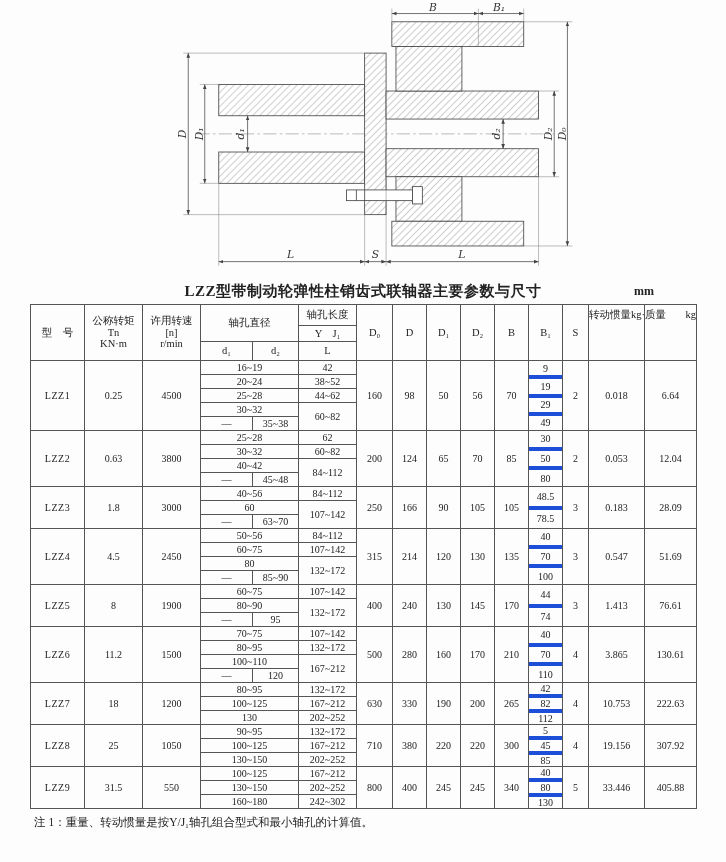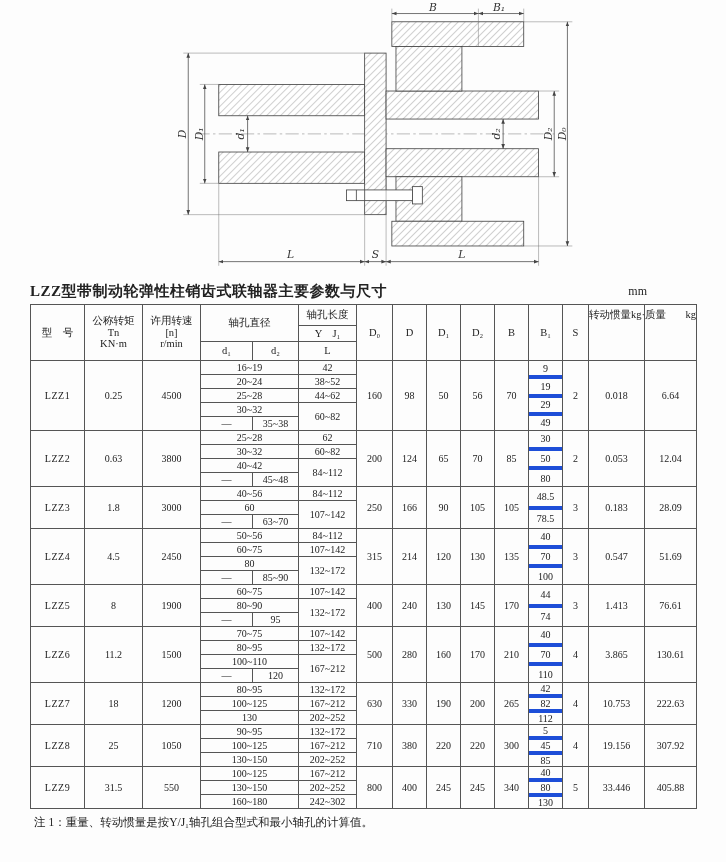--- a/index.html
+++ b/index.html
@@ -1,21 +1,21 @@
 <!DOCTYPE html>
 <html><head>
 <meta charset="utf-8">
 <style>
   html,body{margin:0;padding:0;background:#fdfdfd;width:726px;color:#222;
     font-family:"Liberation Serif","DejaVu Serif",serif;}
   .fig{width:726px;text-align:center;margin-top:2px;}
   .fig svg{display:inline-block;}
-  .titlebar{position:relative;width:666px;margin:4px 0 3px 30px;}
+  .titlebar{position:relative;width:666px;margin:4px 0 3px 30px;text-align:center;}
   .title{font-size:15px;font-weight:600;letter-spacing:.5px;}
-  .unit{position:absolute;right:49px;top:2px;font-size:12px;font-weight:normal;}
+  .unit{position:absolute;right:42px;top:2px;font-size:12px;font-weight:bold;}
   table.spec{border-collapse:collapse;table-layout:fixed;width:666px;margin-left:30px;
     font-size:10px;line-height:1.1;}
   .spec th,.spec td{border:1px solid #555;text-align:center;vertical-align:middle;
     padding:0;font-weight:normal;overflow:hidden;white-space:nowrap;}
   .spec thead tr.h1{height:21px;} .spec thead tr.h2{height:16px;} .spec thead tr.h3{height:19px;}
   .spec thead th{font-size:10.5px;}
   .spec tbody tr{height:14px;}
   .spec td.model{letter-spacing:.5px;}
   .spec td.b1{padding:0;position:relative;}
   .b1stack{position:absolute;left:0;top:0;right:0;bottom:0;display:flex;flex-direction:column;}

